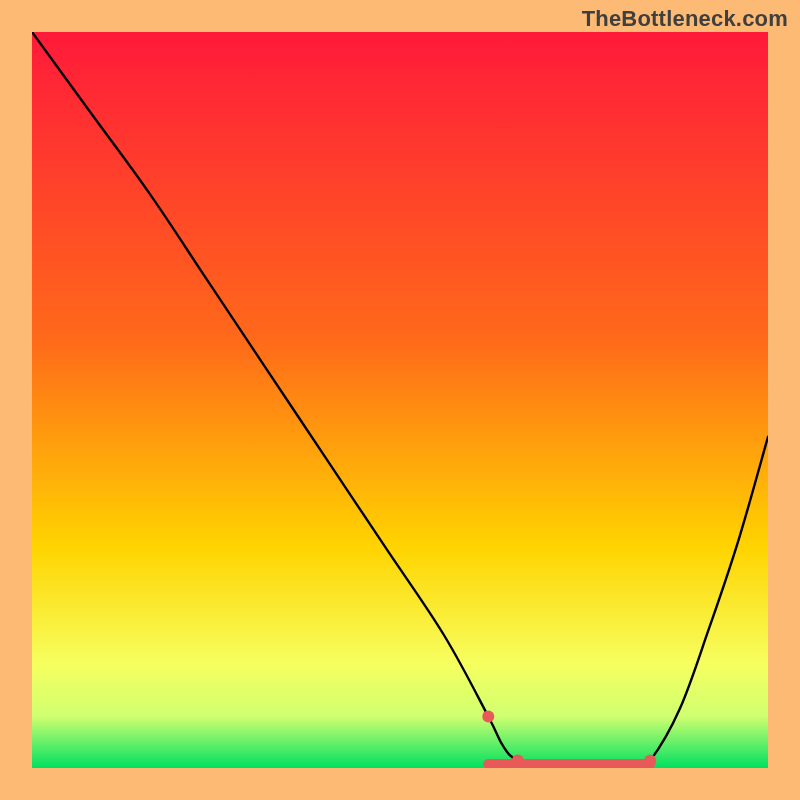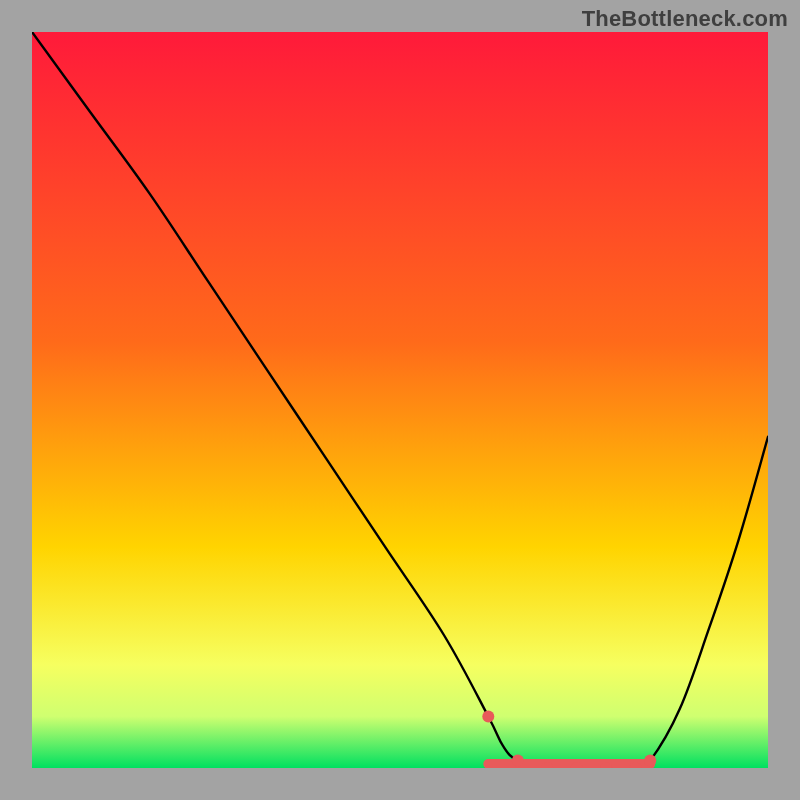--- a/index.html
+++ b/index.html
@@ -7,21 +7,21 @@
     padding: 0;
     width: 800px;
     height: 800px;
     background: #000;
     overflow: hidden;
   }
   .frame {
     position: relative;
     width: 800px;
     height: 800px;
-    background: #a3a3a3;
+    background: #fdba74;
   }
   .watermark {
     position: absolute;
     top: 6px;
     right: 12px;
     font-family: Arial, Helvetica, sans-serif;
     font-size: 22px;
     font-weight: 600;
     color: #3f3f3f;
     letter-spacing: 0.2px;

